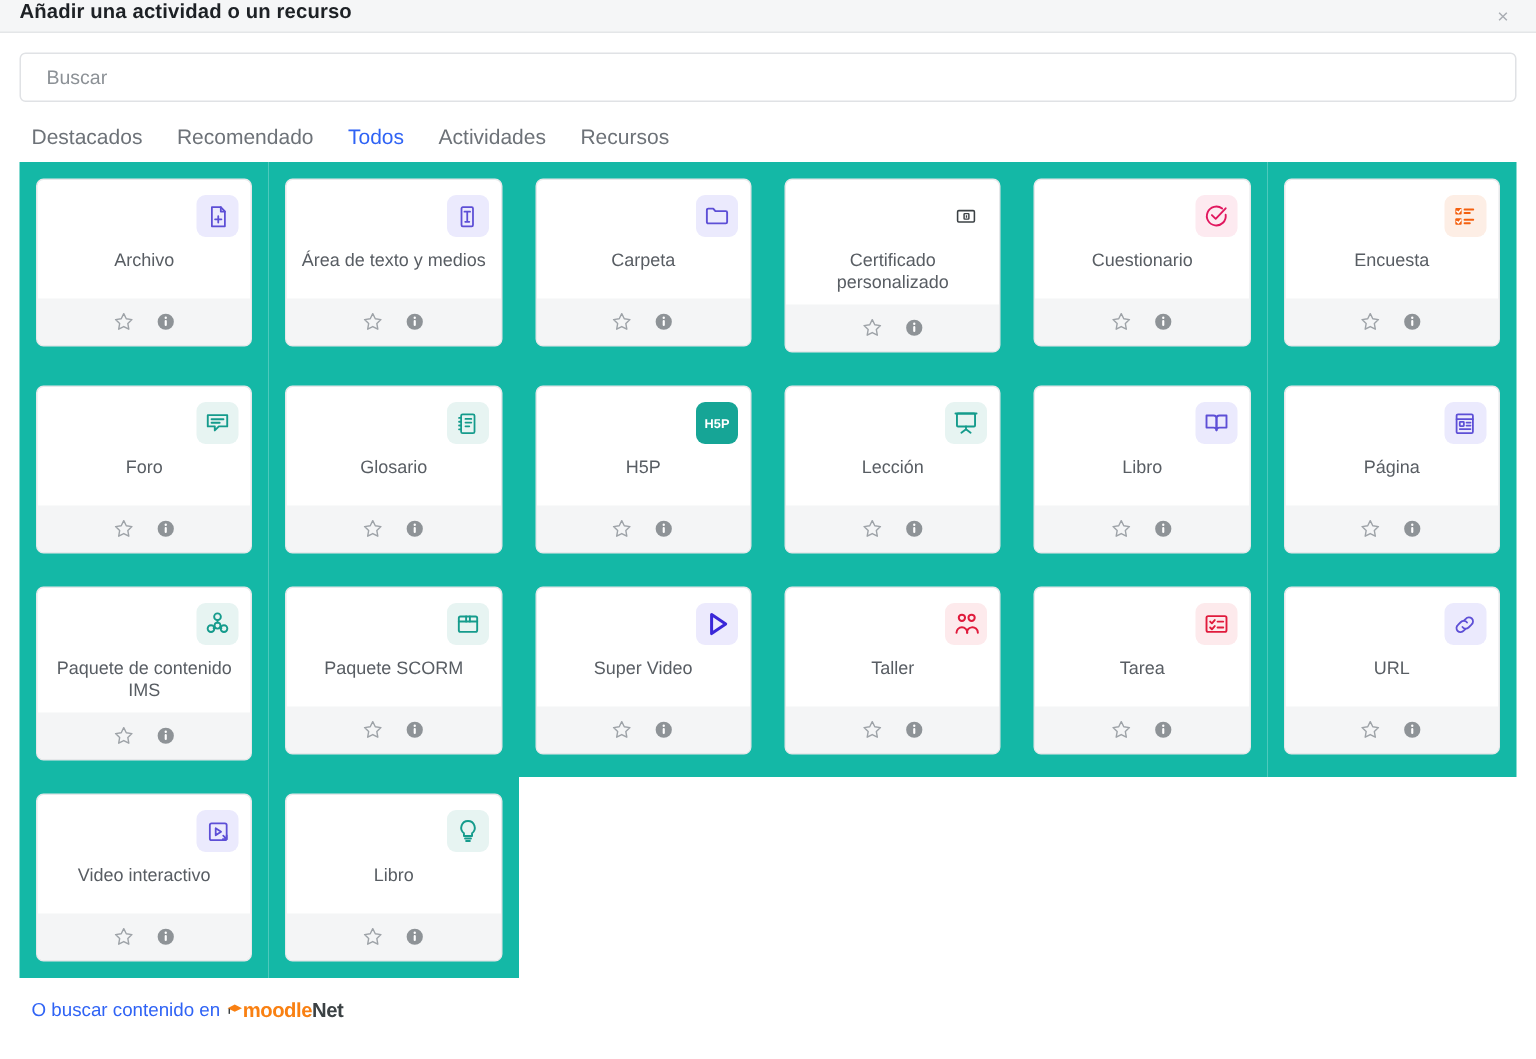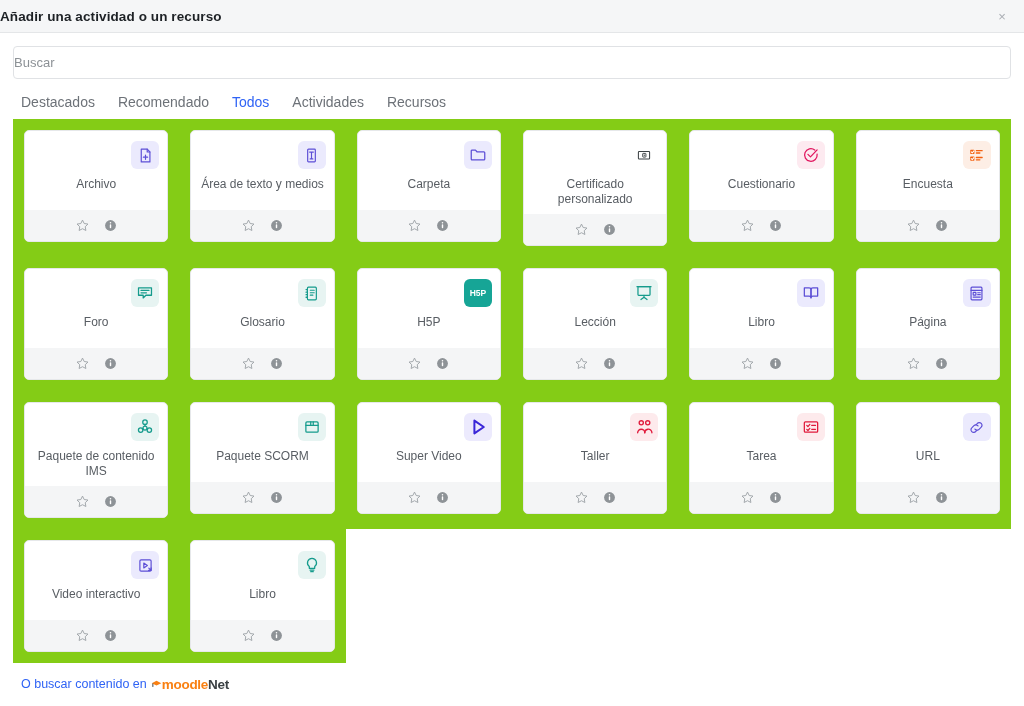--- a/index.html
+++ b/index.html
@@ -7,26 +7,26 @@
   html, body {
     width: 1024px;
     height: 706px;
     background: #ffffff;
     font-family: "Liberation Sans", sans-serif;
     overflow: hidden;
   }
 
   
   .modal-header {
-    height: 33px;
+    height: 22px;
     background: #f5f6f7;
     border-bottom: 1px solid #e4e6e8;
     display: flex;
-    align-items: center;
-    padding: 0 14px 0 0;
+    align-items: flex-start;
+    padding: 0 14px 0 13px;
     position: relative;
   }
   .modal-title {
     font-size: 13.5px;
     font-weight: bold;
     color: #1d2125;
     letter-spacing: 0.1px;
   }
   .close-btn {
     position: absolute;
@@ -50,21 +50,21 @@
   .modal-body {
     padding: 13px 13px 0 13px;
   }
 
   .search-wrap { padding: 0 0 0 0; }
   .search-input {
     width: 100%;
     height: 33px;
     border: 1px solid #e0e2e5;
     border-radius: 4px;
-    padding: 0 0;
+    padding: 0 17px;
     font-size: 13px;
     color: #3d4248;
     font-family: "Liberation Sans", sans-serif;
     outline: none;
     background: #fff;
   }
   .search-input::placeholder { color: #8c9196; }
 
   
   .tabs {
@@ -87,21 +87,21 @@
 
   
   .grid {
     display: grid;
     grid-template-columns: repeat(6, 1fr);
     gap: 0px;
     padding: 0 0 0 0;
   }
   .tile {
     padding: 11px 11px 11px 11px;
-    background: #84cc16;
+    background: #14b8a6;
   }
   .card {
     border: 1px solid #e6e8ea;
     border-radius: 5px;
     background: #fff;
     overflow: hidden;
     display: flex;
     flex-direction: column;
     min-height: 112px;
     cursor: pointer;

